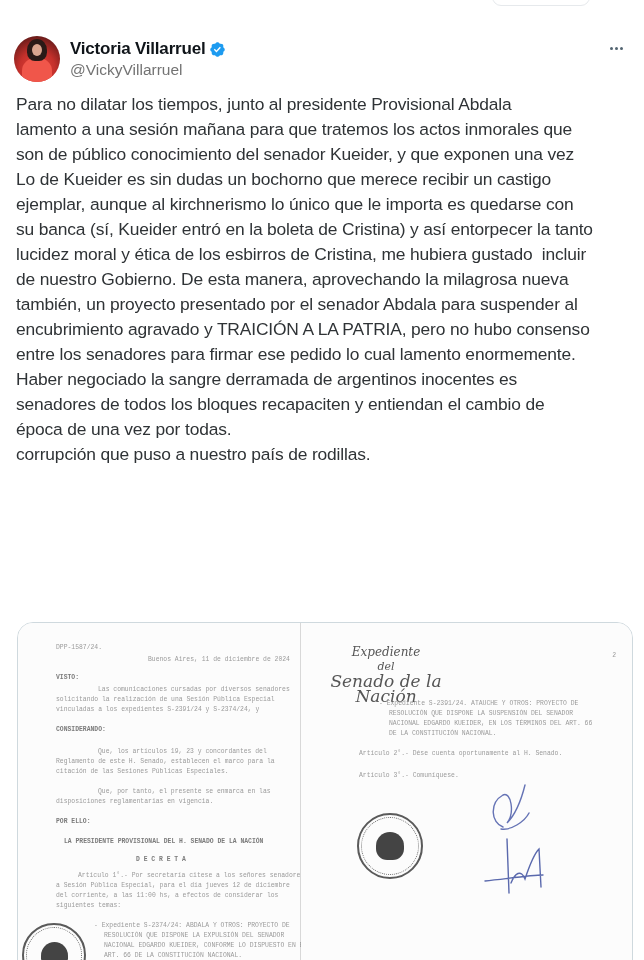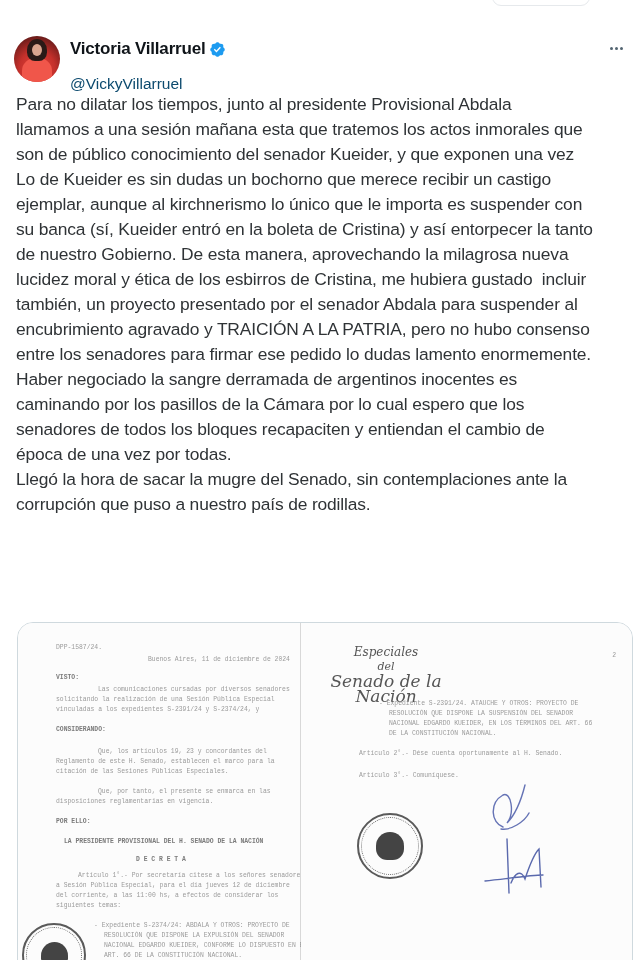--- a/index.html
+++ b/index.html
@@ -86,22 +86,22 @@
       letter-spacing: -0.2px;
     }
     .verified-badge {
       width: 17px;
       height: 17px;
       margin-left: 4px;
       display: inline-block;
     }
     .handle {
       font-size: 15.5px;
-      color: #0c4a6e;
-      margin-top: 15px;
+      color: #737373;
+      margin-top: 1px;
     }
     .more-button {
       position: absolute;
       right: 2px;
       top: 4px;
       width: 24px;
       height: 16px;
       display: flex;
       align-items: center;
       justify-content: center;
@@ -223,35 +223,33 @@
   </div>
   <div class="more-button">
     <span class="dot"></span>
     <span class="dot"></span>
     <span class="dot"></span>
   </div>
 </div>
 
 <div class="tweet-text">
   <p>Para no dilatar los tiempos, junto al presidente Provisional Abdala</p>
-  <p>llamamos a una sesión mañana esta que tratemos los actos inmorales que</p>
+  <p>lamento a una sesión mañana para que tratemos los actos inmorales que</p>
   <p>son de público conocimiento del senador Kueider, y que exponen una vez</p>
   <p>Lo de Kueider es sin dudas un bochorno que merece recibir un castigo</p>
-  <p>ejemplar, aunque al kirchnerismo lo único que le importa es suspender con</p>
+  <p>ejemplar, aunque al kirchnerismo lo único que le importa es quedarse con</p>
   <p>su banca (sí, Kueider entró en la boleta de Cristina) y así entorpecer la tanto</p>
+  <p>lucidez moral y ética de los esbirros de Cristina, me hubiera gustado  incluir</p>
   <p>de nuestro Gobierno. De esta manera, aprovechando la milagrosa nueva</p>
-  <p>lucidez moral y ética de los esbirros de Cristina, me hubiera gustado  incluir</p>
   <p>también, un proyecto presentado por el senador Abdala para suspender al</p>
   <p>encubrimiento agravado y TRAICIÓN A LA PATRIA, pero no hubo consenso</p>
-  <p>entre los senadores para firmar ese pedido lo dudas lamento enormemente.</p>
+  <p>entre los senadores para firmar ese pedido lo cual lamento enormemente.</p>
   <p>Haber negociado la sangre derramada de argentinos inocentes es</p>
-  <p>caminando por los pasillos de la Cámara por lo cual espero que los</p>
   <p>senadores de todos los bloques recapaciten y entiendan el cambio de</p>
   <p>época de una vez por todas.</p>
-  <p>Llegó la hora de sacar la mugre del Senado, sin contemplaciones ante la</p>
   <p>corrupción que puso a nuestro país de rodillas.</p>
 </div>
 
 <div class="media">
   <div class="doc-page left" id="doc-left">
     <div class="seal" style="left:4px; top:300px; width:64px; height:64px;">
       <div class="seal-text"></div>
       <div class="inner"></div>
     </div>
   <div class="doc-line" style="left: 38px; top: 20px;">DPP-1587/24.</div>
@@ -273,21 +271,21 @@
       <div class="doc-line" style="left: 38px; top: 258px;">a Sesión Pública Especial, para el día jueves 12 de diciembre</div>
       <div class="doc-line" style="left: 38px; top: 268px;">del corriente, a las 11:00 hs, a efectos de considerar los</div>
       <div class="doc-line" style="left: 38px; top: 278px;">siguientes temas:</div>
       <div class="doc-line" style="left: 76px; top: 298px;">- Expediente S-2374/24: ABDALA Y OTROS: PROYECTO DE</div>
       <div class="doc-line" style="left: 86px; top: 308px;">RESOLUCIÓN QUE DISPONE LA EXPULSIÓN DEL SENADOR</div>
       <div class="doc-line" style="left: 86px; top: 318px;">NACIONAL EDGARDO KUEIDER, CONFORME LO DISPUESTO EN EL</div>
       <div class="doc-line" style="left: 86px; top: 328px;">ART. 66 DE LA CONSTITUCIÓN NACIONAL.</div>
     </div>
   <div class="doc-page right" id="doc-right">
     <div class="doc-heading-script" style="left:20px; top:22px; width:130px;">
-      <div style="font-size:12px; line-height:15px;">Especiales</div>
+      <div style="font-size:12px; line-height:15px;">Expediente</div>
       <div style="font-size:11px; line-height:14px;">del</div>
       <div style="font-size:17px; line-height:15px;">Senado de la Nación</div>
     </div>
     <div class="doc-line" style="right:16px; top:28px;">2</div>
     <div class="seal" style="left:56px; top:190px; width:66px; height:66px;">
       <div class="seal-text"></div>
       <div class="inner"></div>
     </div>
     <svg class="signature" style="left:180px; top:160px;" width="70" height="120" viewBox="0 0 70 120">
       <path d="M22 44 C10 40, 8 20, 22 12 C30 8, 34 30, 26 40 C36 30, 42 10, 44 2 M20 46 C30 48, 44 38, 48 30" fill="none" stroke="#4a5aa8" stroke-width="1.4" stroke-linecap="round" opacity="0.85"></path>

